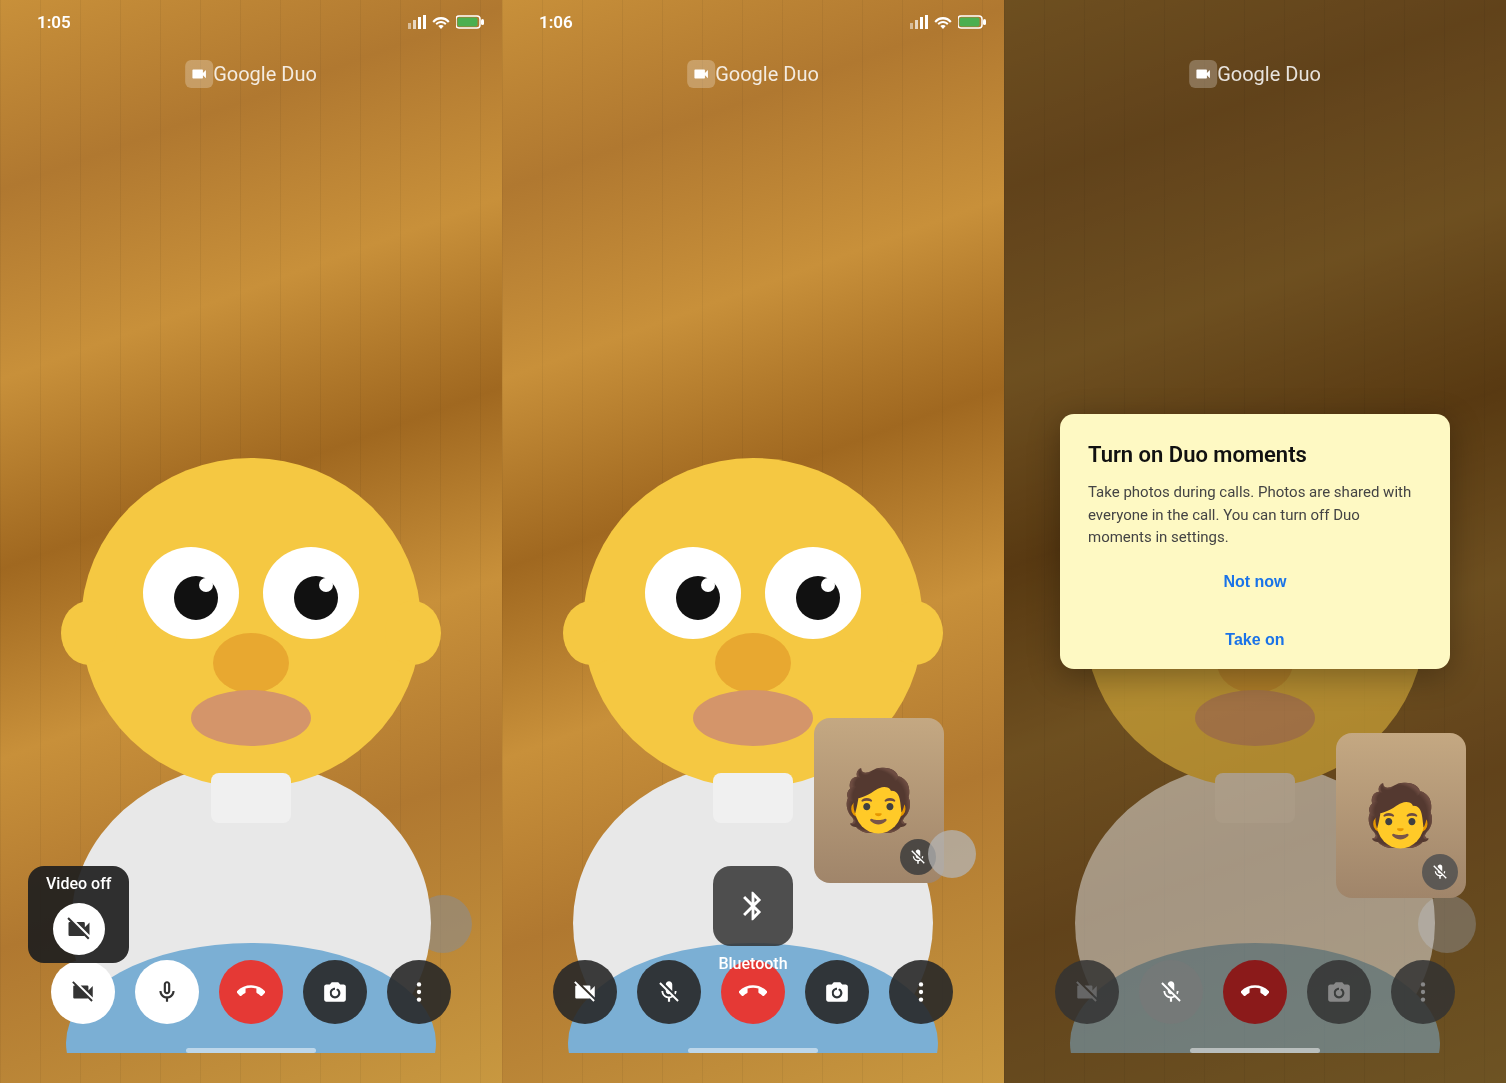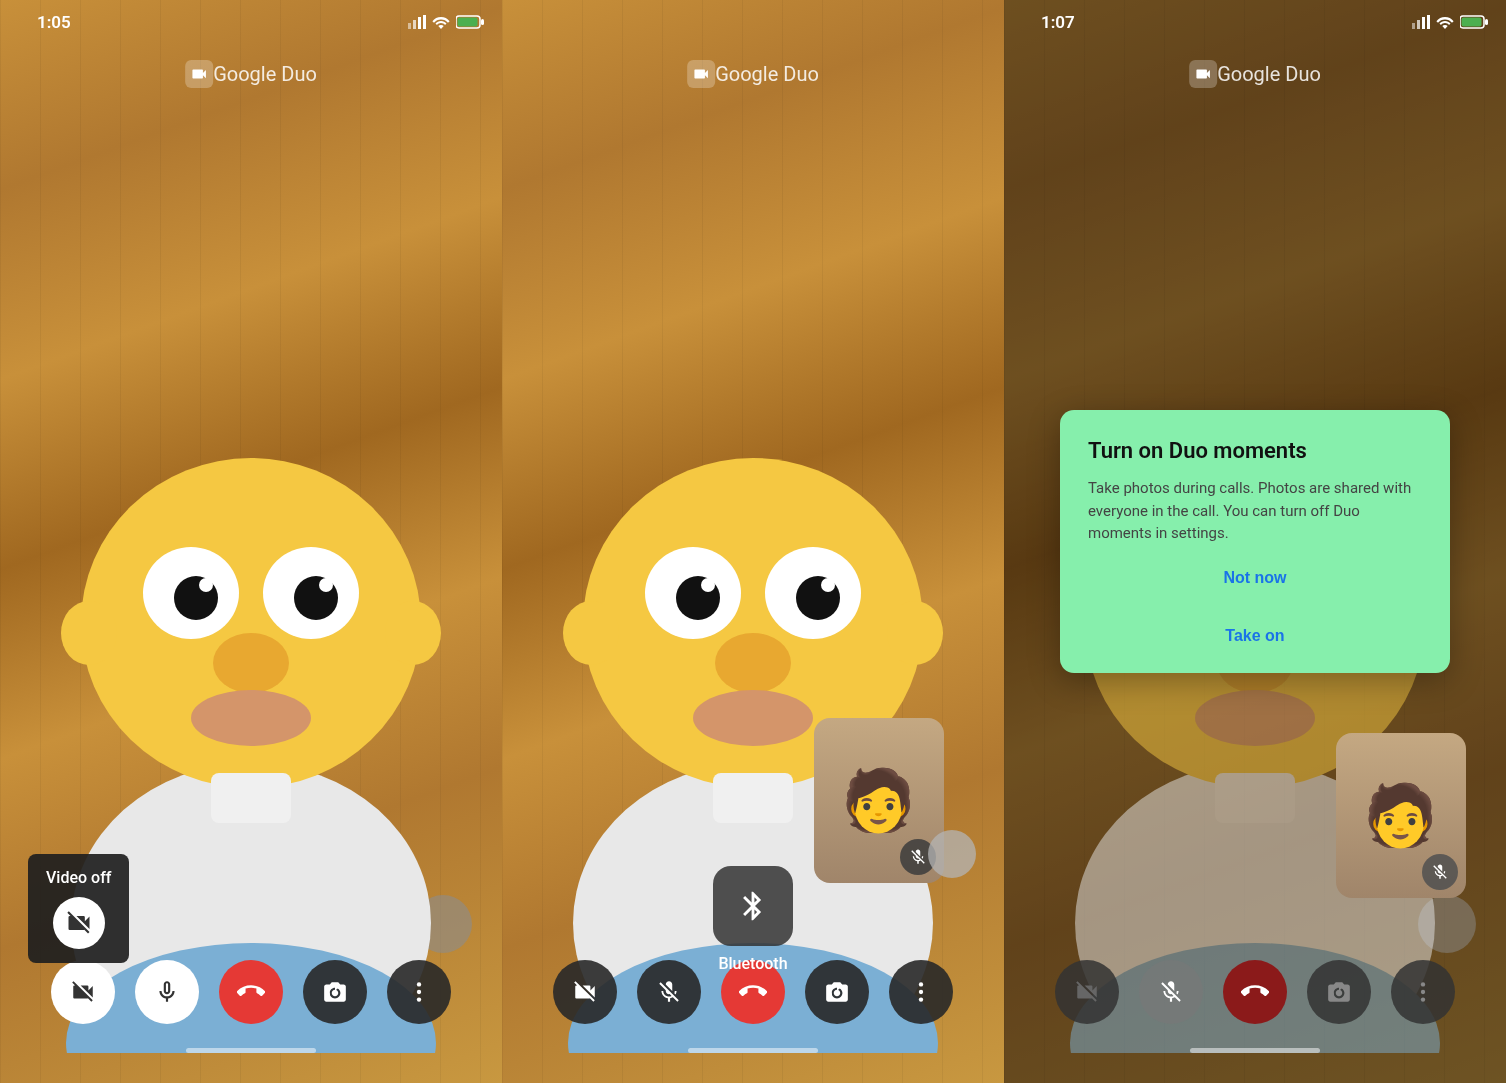--- a/index.html
+++ b/index.html
@@ -140,22 +140,22 @@
       border-radius: 3px;
       margin: 8px auto 0;
     }
 
     
     .video-off-tooltip {
       position: absolute;
       left: 28px;
       bottom: 120px;
       background: rgba(30,30,30,0.92);
-      border-radius: 8px;
-      padding: 14px 18px;
+      border-radius: 16px;
+      padding: 8px 18px;
       z-index: 20;
       display: flex;
       flex-direction: column;
       align-items: center;
       gap: 10px;
     }
     .video-off-label {
       color: #fff;
       font-size: 16px;
       font-weight: 500;
@@ -287,23 +287,23 @@
     
     .dialog-overlay {
       position: absolute;
       inset: 0;
       z-index: 30;
       display: flex;
       align-items: center;
       justify-content: center;
     }
     .dialog-box {
-      background: #86efac;
+      background: #fef9c3;
       border-radius: 14px;
-      padding: 28px 28px 20px;
+      padding: 28px 28px 12px;
       width: 390px;
       box-shadow: 0 8px 32px rgba(0,0,0,0.3);
     }
     .dialog-title {
       font-size: 22px;
       font-weight: 600;
       color: #111;
       margin-bottom: 14px;
     }
     .dialog-body {
@@ -482,20 +482,39 @@
     <ellipse cx="270" cy="290" rx="48" ry="46" fill="white"></ellipse>
     <circle cx="155" cy="295" r="22" fill="#111"></circle>
     <circle cx="275" cy="295" r="22" fill="#111"></circle>
     <circle cx="165" cy="282" r="7" fill="white"></circle>
     <circle cx="285" cy="282" r="7" fill="white"></circle>
     <ellipse cx="210" cy="360" rx="38" ry="30" fill="#e8a830"></ellipse>
     <ellipse cx="210" cy="415" rx="60" ry="28" fill="#d4956a"></ellipse>
     <rect x="170" y="470" width="80" height="50" fill="#f0f0f0" rx="8"></rect>
   </svg>
 
+  <div class="status-bar">
+    <span class="status-time">1:06</span>
+    <div class="status-icons">
+      <svg width="18" height="14" viewBox="0 0 18 14">
+          <rect x="0" y="8" width="3" height="6" fill="white" opacity="0.5"></rect>
+          <rect x="5" y="5" width="3" height="9" fill="white" opacity="0.7"></rect>
+          <rect x="10" y="2" width="3" height="12" fill="white"></rect>
+          <rect x="15" y="0" width="3" height="14" fill="white"></rect>
+        </svg>
+      <svg width="18" height="14" viewBox="0 0 18 14">
+          <path d="M9 2C5.5 2 2.4 3.6 0.4 6.2L2 7.8C3.6 5.7 6.2 4.5 9 4.5s5.4 1.2 7 3.3l1.6-1.6C15.6 3.6 12.5 2 9 2zm0 4c-2.2 0-4.1.9-5.5 2.4L5 9.9C6 8.7 7.4 8 9 8s3 .7 4 1.9l1.5-1.5C13.1 6.9 11.2 6 9 6zm0 4c-1.1 0-2 .4-2.7 1.1L9 14l2.7-2.9C11 10.4 10.1 10 9 10z" fill="white"></path>
+        </svg>
+      <svg width="28" height="14" viewBox="0 0 28 14">
+          <rect x="0" y="1" width="24" height="12" rx="3" fill="none" stroke="white" stroke-width="1.5"></rect>
+          <rect x="25" y="4" width="3" height="6" rx="1.5" fill="white"></rect>
+          <rect x="1.5" y="2.5" width="20" height="9" rx="2" fill="#4caf50"></rect>
+        </svg>
+    </div>
+  </div>
 
   <div class="duo-logo">
     <div class="duo-icon">
       <svg width="18" height="18" viewBox="0 0 24 24" fill="white">
           <path d="M17 10.5V7a1 1 0 00-1-1H4a1 1 0 00-1 1v10a1 1 0 001 1h12a1 1 0 001-1v-3.5l4 4v-11l-4 4z"></path>
         </svg>
     </div>
     <span class="duo-logo-text">Google Duo</span>
   </div>
 
@@ -571,39 +590,20 @@
     <ellipse cx="270" cy="290" rx="48" ry="46" fill="white"></ellipse>
     <circle cx="155" cy="295" r="22" fill="#111"></circle>
     <circle cx="275" cy="295" r="22" fill="#111"></circle>
     <circle cx="165" cy="282" r="7" fill="white"></circle>
     <circle cx="285" cy="282" r="7" fill="white"></circle>
     <ellipse cx="210" cy="360" rx="38" ry="30" fill="#e8a830"></ellipse>
     <ellipse cx="210" cy="415" rx="60" ry="28" fill="#d4956a"></ellipse>
     <rect x="170" y="470" width="80" height="50" fill="#f0f0f0" rx="8"></rect>
   </svg>
 
-  <div class="status-bar">
-    <span class="status-time">1:07</span>
-    <div class="status-icons">
-      <svg width="18" height="14" viewBox="0 0 18 14">
-          <rect x="0" y="8" width="3" height="6" fill="white" opacity="0.5"></rect>
-          <rect x="5" y="5" width="3" height="9" fill="white" opacity="0.7"></rect>
-          <rect x="10" y="2" width="3" height="12" fill="white"></rect>
-          <rect x="15" y="0" width="3" height="14" fill="white"></rect>
-        </svg>
-      <svg width="18" height="14" viewBox="0 0 18 14">
-          <path d="M9 2C5.5 2 2.4 3.6 0.4 6.2L2 7.8C3.6 5.7 6.2 4.5 9 4.5s5.4 1.2 7 3.3l1.6-1.6C15.6 3.6 12.5 2 9 2zm0 4c-2.2 0-4.1.9-5.5 2.4L5 9.9C6 8.7 7.4 8 9 8s3 .7 4 1.9l1.5-1.5C13.1 6.9 11.2 6 9 6zm0 4c-1.1 0-2 .4-2.7 1.1L9 14l2.7-2.9C11 10.4 10.1 10 9 10z" fill="white"></path>
-        </svg>
-      <svg width="28" height="14" viewBox="0 0 28 14">
-          <rect x="0" y="1" width="24" height="12" rx="3" fill="none" stroke="white" stroke-width="1.5"></rect>
-          <rect x="25" y="4" width="3" height="6" rx="1.5" fill="white"></rect>
-          <rect x="1.5" y="2.5" width="20" height="9" rx="2" fill="#4caf50"></rect>
-        </svg>
-    </div>
-  </div>
 
   <div class="duo-logo">
     <div class="duo-icon">
       <svg width="18" height="18" viewBox="0 0 24 24" fill="white">
           <path d="M17 10.5V7a1 1 0 00-1-1H4a1 1 0 00-1 1v10a1 1 0 001 1h12a1 1 0 001-1v-3.5l4 4v-11l-4 4z"></path>
         </svg>
     </div>
     <span class="duo-logo-text">Google Duo</span>
   </div>
 

